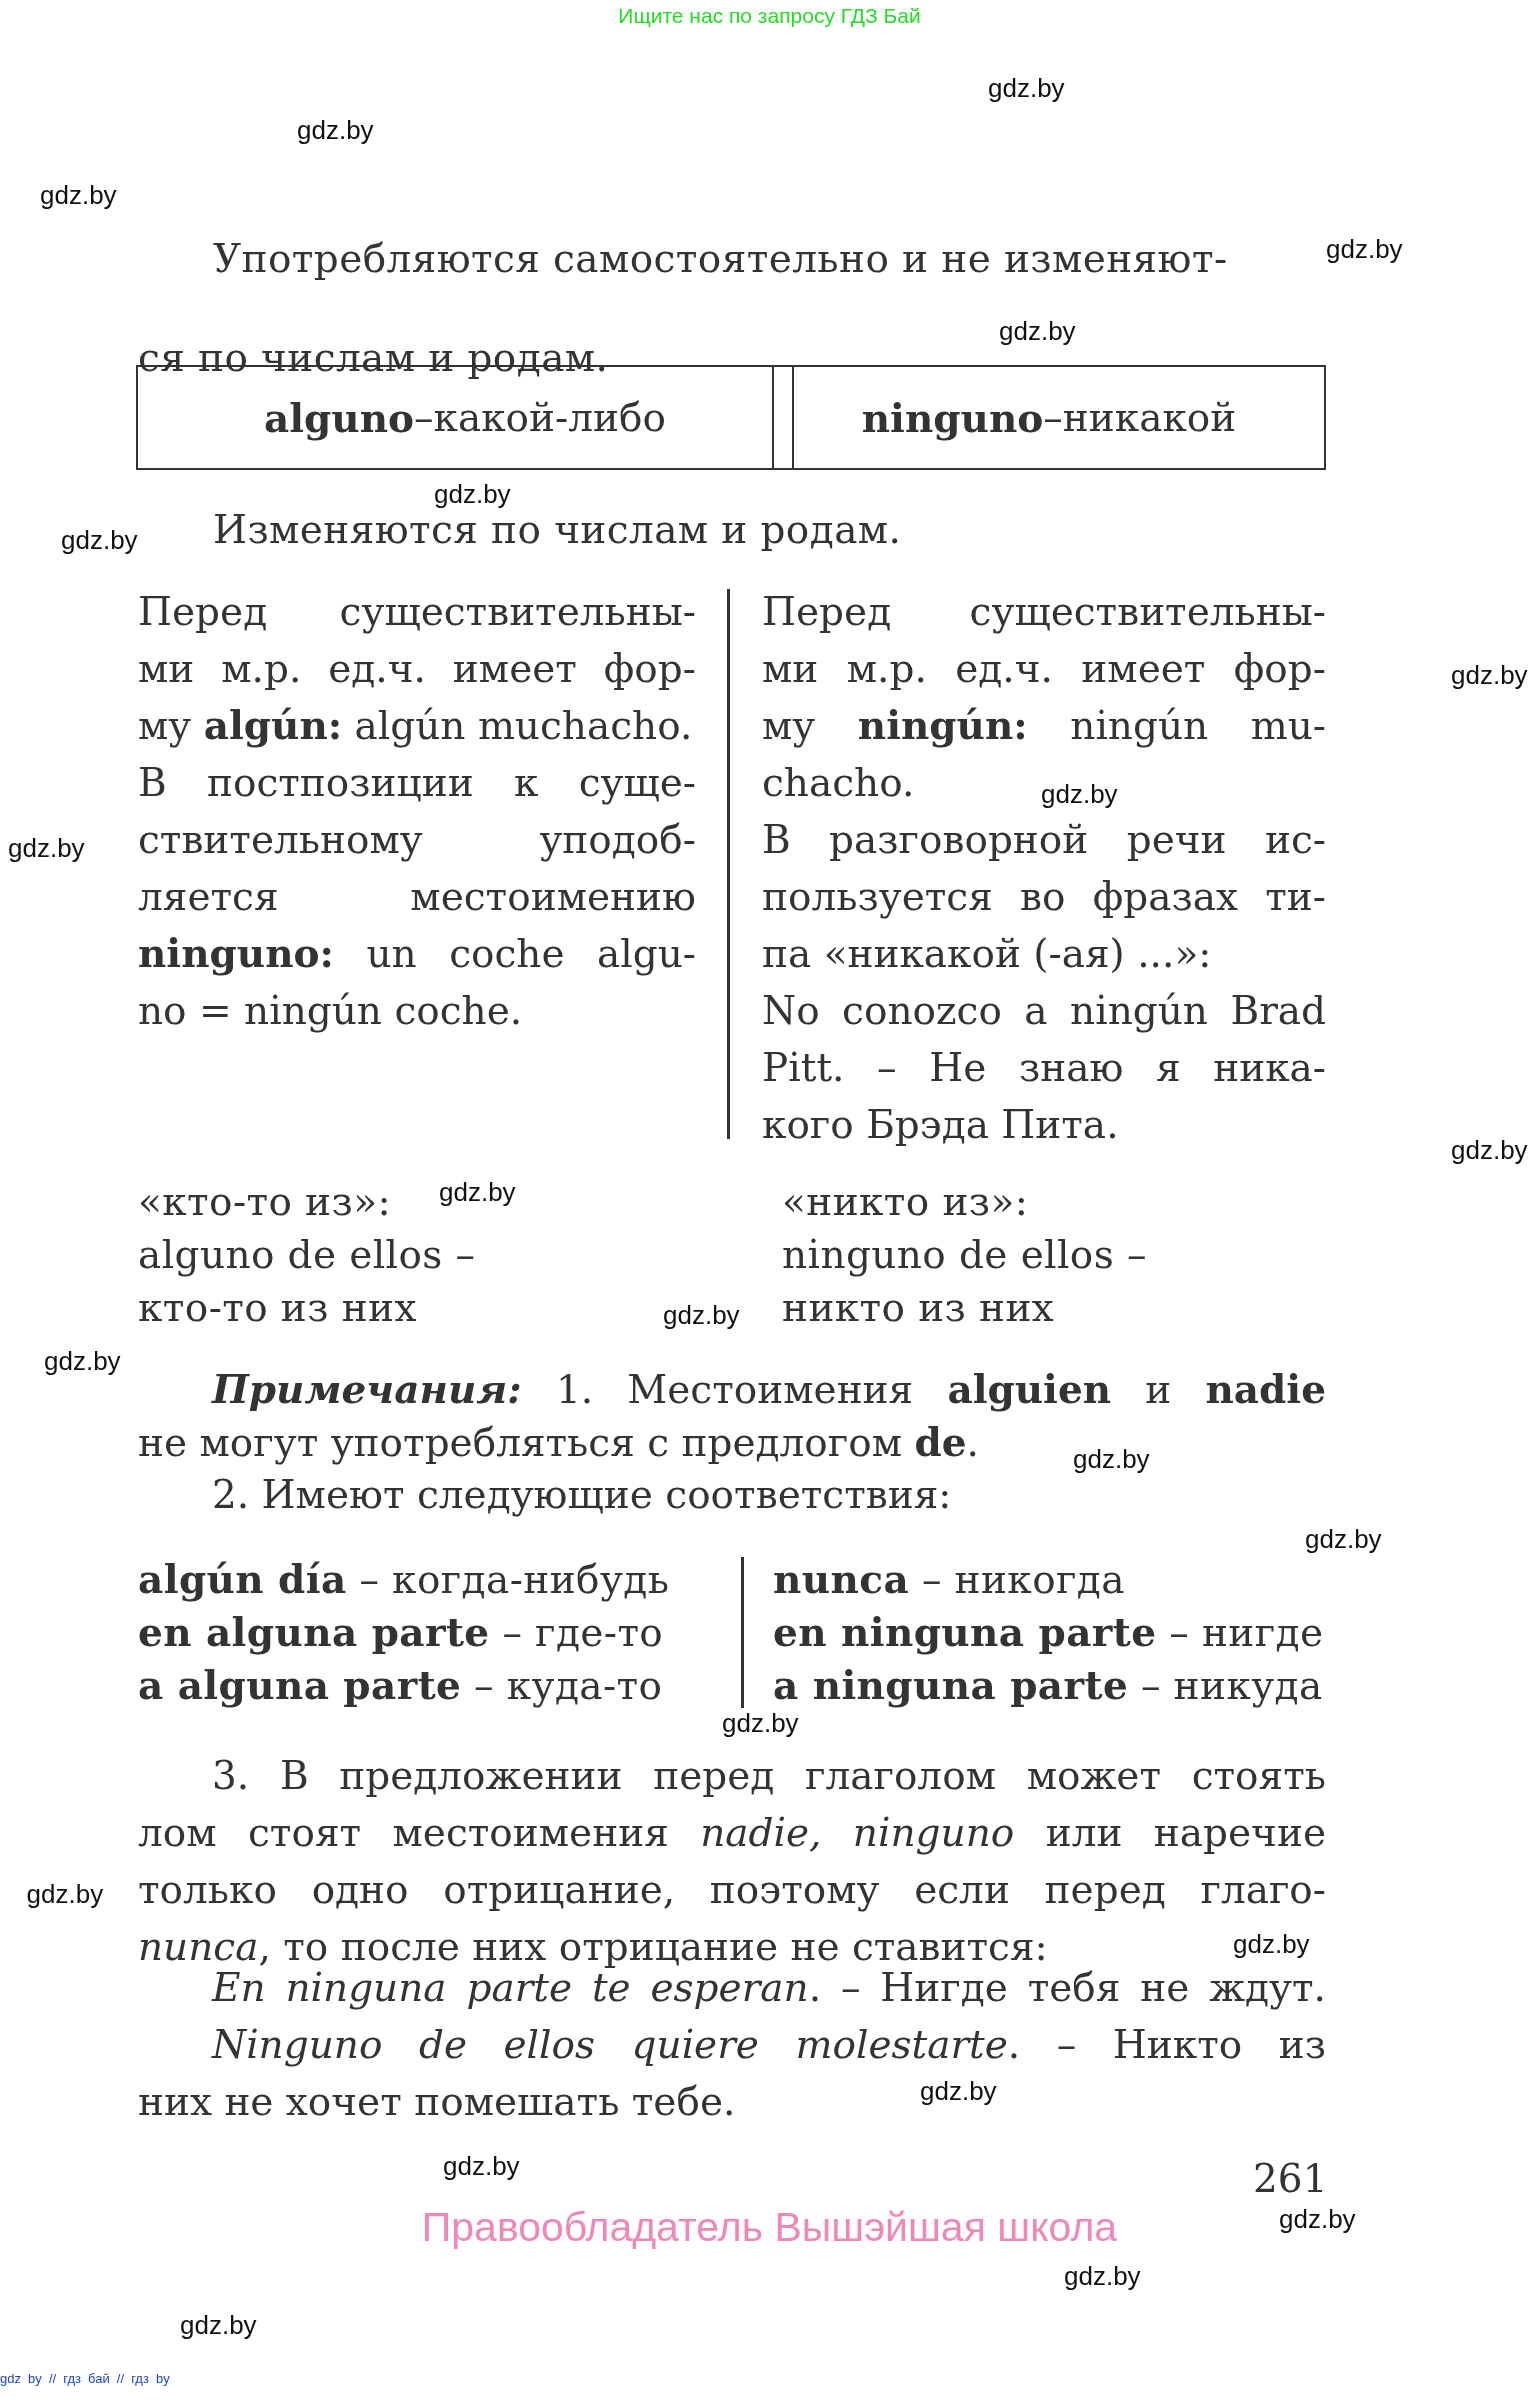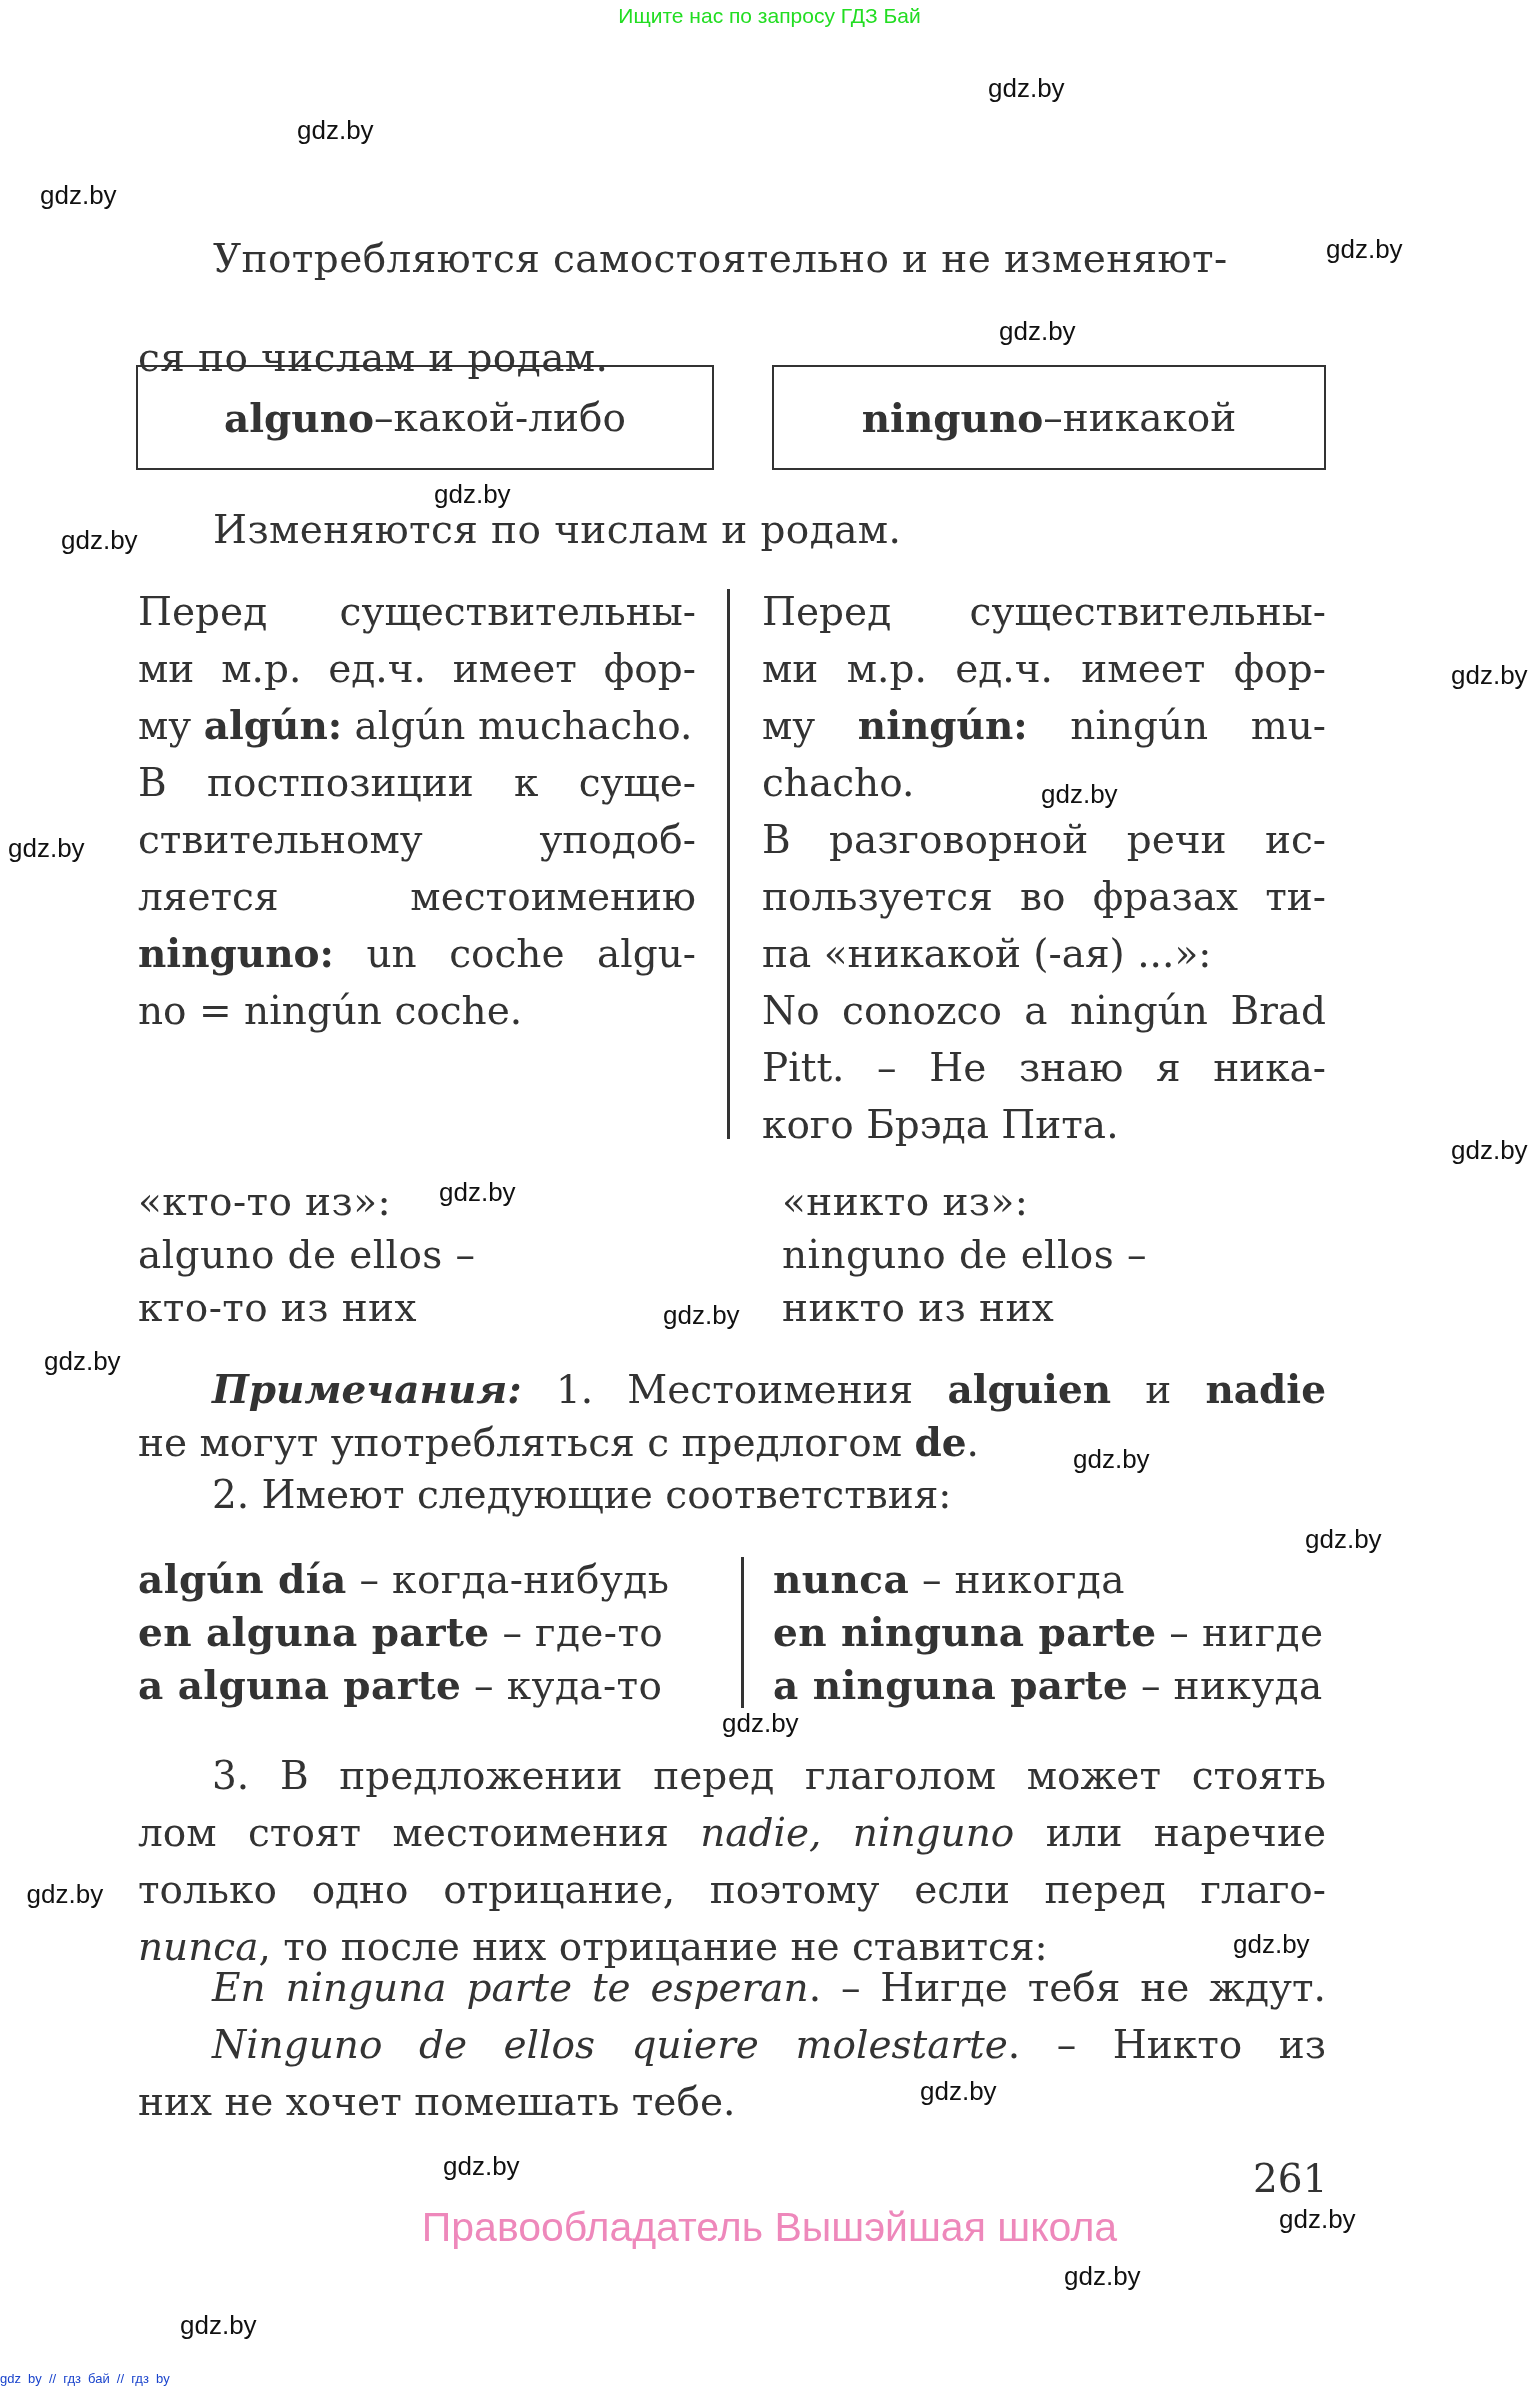--- a/index.html
+++ b/index.html
@@ -24,21 +24,21 @@
   .pagenum { position:absolute; left:1253px; top:2156px; font-size:39px; }
 </style>
 </head>
 <body>
 
 <div class="banner">Ищите нас по запросу ГДЗ Бай</div>
 
 <div class="t" style="left:213px;top:230px;">Употребляются самостоятельно и не изменяют-</div>
 <div class="t" style="left:138px;top:289px;margin-top:40px;">ся по числам и родам.</div>
 
-<div class="box" style="left:136px;top:365px;width:578px;height:105px;">
+<div class="box" style="left:136px;top:365px;width:658px;height:105px;">
   <b>alguno</b>
     <span> – </span>
     <span>какой-либо</span>
 </div>
 <div class="box" style="left:772px;top:365px;width:554px;height:105px;">
   <b>ninguno</b>
     <span> – </span>
     <span>никакой</span>
 </div>
 

